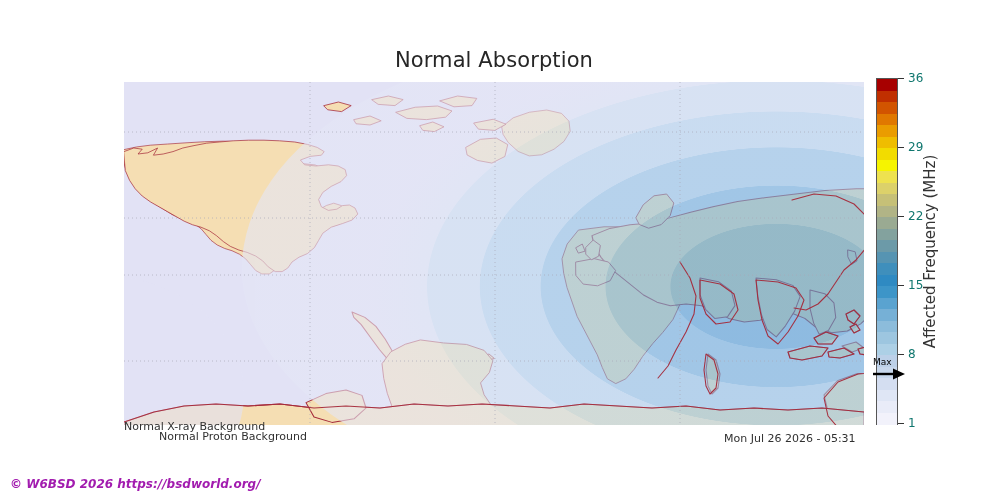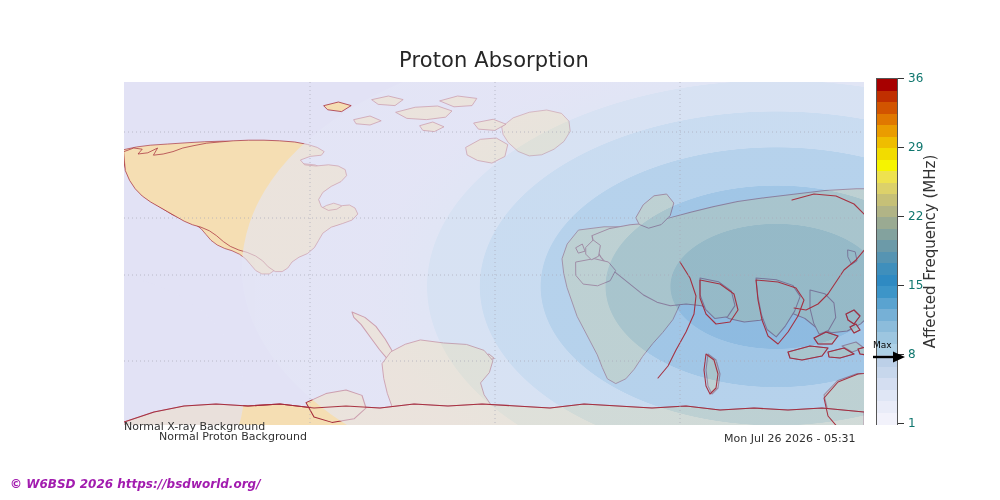--- a/index.html
+++ b/index.html
@@ -136,42 +136,42 @@
     text-align: center;
     font-size: 15px;
     color: #333333;
     white-space: nowrap;
   }
 
   
   .max-marker {
     position: absolute;
     left: 872px;
-    top: 341px;
+    top: 358px;
     width: 34px;
     height: 26px;
     pointer-events: none;
     text-align: center;
   }
   .max-marker .max-text {
     position: absolute;
     left: 1px;
     top: 0px;
     font-size: 9px;
     color: #000;
     line-height: 1;
   }
   .max-marker svg { position: absolute; left: 0; top: 10px; }
 </style>
 </head>
 <body>
 
 <div class="figure">
 
-  <div class="chart-title">Proton Absorption</div>
+  <div class="chart-title">Normal Absorption</div>
 
   <div class="map-axes">
     <svg class="map-svg" viewBox="0 0 740 343" preserveAspectRatio="none">
 
       <defs>
         <radialGradient id="absorb" cx="0.685" cy="0.54" r="0.52">
           <stop offset="0.00" stop-color="#5ba3d4"></stop>
           <stop offset="0.26" stop-color="#5ba3d4"></stop>
           <stop offset="0.262" stop-color="#79b5dd"></stop>
           <stop offset="0.42" stop-color="#79b5dd"></stop>

